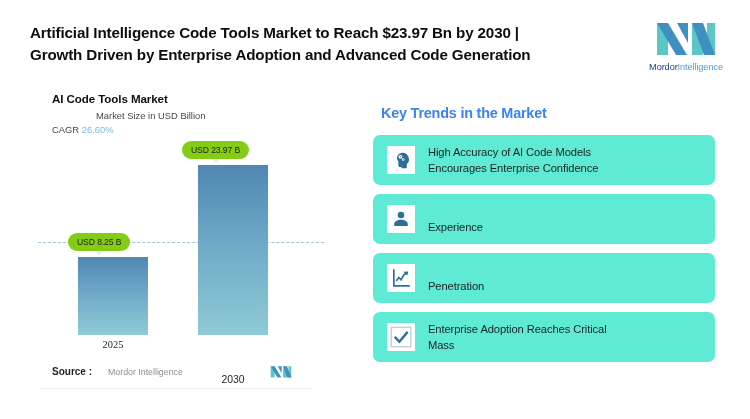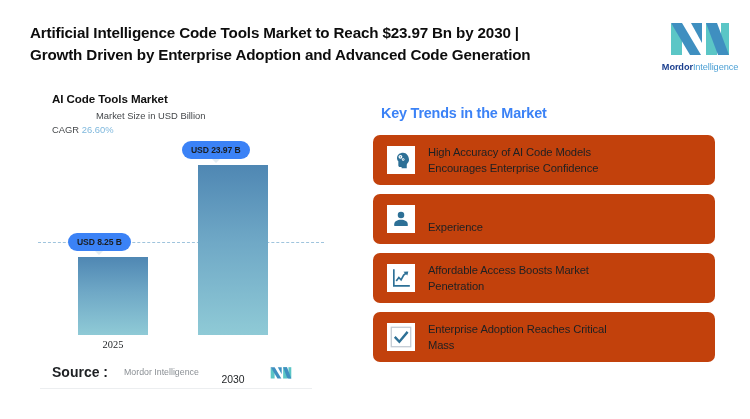--- a/index.html
+++ b/index.html
@@ -17,21 +17,21 @@
 
   
   .header {
     position: absolute;
     left: 0; top: 0;
     width: 750px;
     height: 88px;
     display: flex;
     align-items: center;
     box-sizing: border-box;
-    padding: 0 4px 0 30px;
+    padding: 0 18px 0 30px;
   }
   .headline {
     flex: 1 1 auto;
     font-size: 15.2px;
     font-weight: bold;
     color: #0d0d0d;
     line-height: 1.42;
     letter-spacing: -0.15px;
     padding-right: 14px;
   }
@@ -45,21 +45,21 @@
     align-items: center;
     justify-content: center;
   }
   .brand-mark { width: 62px; height: 42px; display: block; }
   .brand-words {
     margin-top: 3px;
     font-size: 9.2px;
     white-space: nowrap;
     letter-spacing: -0.1px;
   }
-  .brand-words .b1 { color: #1b3f8f; font-weight: bold; }
+  .brand-words .b1 { color: #1b3f8f; font-weight: normal; }
   .brand-words .b2 { color: #4a9fd4; }
 
   
   .chart-panel {
     position: absolute;
     left: 30px;
     top: 92px;
     width: 300px;
     height: 300px;
   }
@@ -103,24 +103,24 @@
     bottom: 0;
     width: 70px;
     background: linear-gradient(to bottom, #4f87b3 0%, #6fa8c6 45%, #8fcad6 100%);
     z-index: 2;
   }
   .bar.y2025 { left: 48px; height: 78px; }
   .bar.y2030 { left: 168px; height: 170px; }
 
   .pill {
     position: absolute;
-    background: #3b82f6;
+    background: #84cc16;
     border-radius: 9px;
     font-size: 8.6px;
-    font-weight: bold;
+    font-weight: normal;
     color: #1b1e21;
     letter-spacing: -0.1px;
     padding: 4px 9px 4px 9px;
     white-space: nowrap;
     z-index: 4;
   }
   .pill::after {
     content: "";
     position: absolute;
     left: 50%;
@@ -155,21 +155,21 @@
     position: absolute;
     left: 0;
     top: 272px;
     width: 290px;
     display: flex;
     align-items: center;
     padding-left: 22px;
     box-sizing: border-box;
   }
   .source-label {
-    font-size: 14px;
+    font-size: 10px;
     font-weight: bold;
     color: #1d2023;
   }
   .source-value {
     font-size: 8.8px;
     color: #8a8f94;
     margin-left: 16px;
   }
   .source-mark {
     margin-left: auto;
@@ -196,21 +196,21 @@
   .trends-heading {
     font-size: 14.4px;
     font-weight: bold;
     color: #3b82f6;
     margin: 0 0 14px 8px;
     letter-spacing: -0.2px;
   }
   .trend-card {
     display: flex;
     align-items: center;
-    background: #c2410c;
+    background: #5eead4;
     border-radius: 7px;
     height: 50px;
     margin-bottom: 9px;
     padding: 0 12px 0 14px;
     box-sizing: border-box;
   }
   .trend-icon {
     flex: 0 0 auto;
     width: 28px;
     height: 28px;
@@ -326,21 +326,21 @@
 
   <div class="trend-card">
     <span class="trend-icon">
       <svg width="20" height="20" viewBox="0 0 24 24">
         <path d="M3.4 2.6v18.8h18.2" fill="none" stroke="#2d7096" stroke-width="2" stroke-linecap="square"></path>
         <polyline points="6.3,15.6 9.4,11.4 12.1,14.3 15.2,8.6 19.4,5.2" fill="none" stroke="#2d7096" stroke-width="2" stroke-linejoin="miter"></polyline>
         <polygon points="20.8,4.1 14.9,4.6 19.6,9.1" fill="#2d7096"></polygon>
       </svg>
     </span>
     <span class="trend-text">
-      <span>Affordable Access Boosts Market</span><br>
+      <br>
       <span>Penetration</span>
     </span>
   </div>
 
   <div class="trend-card">
     <span class="trend-icon">
       <svg width="22" height="22" viewBox="0 0 24 24">
         <rect x="1.4" y="1.4" width="21.2" height="21.2" fill="none" stroke="#c3cad3" stroke-width="1.4"></rect>
         <polyline points="5.2,11.8 10.2,17.2 19.2,6.4" fill="none" stroke="#2d7096" stroke-width="2.6" stroke-linecap="butt" stroke-linejoin="miter"></polyline>
       </svg>

